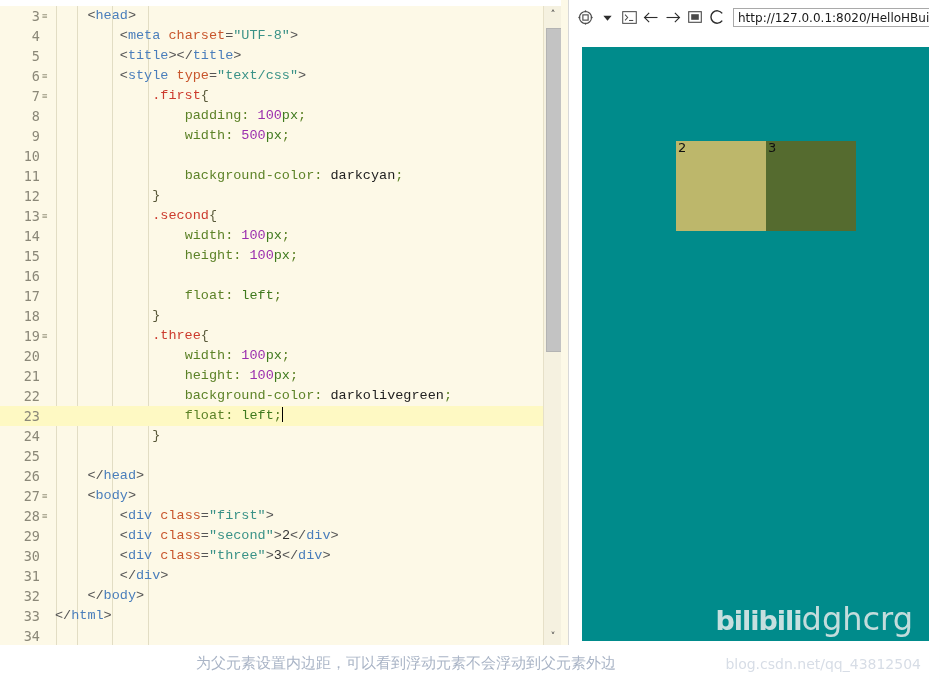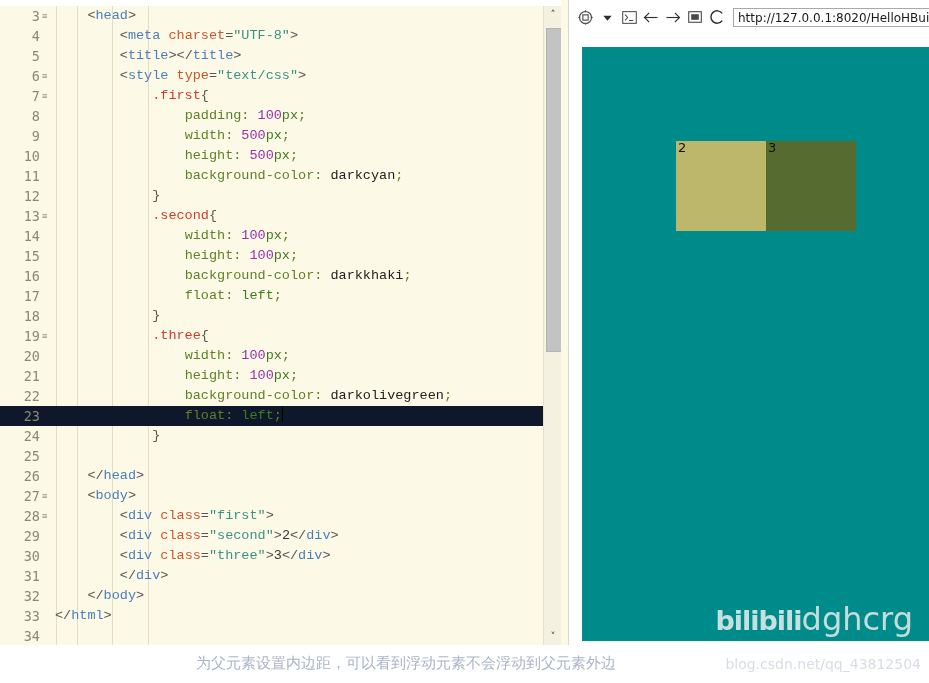--- a/index.html
+++ b/index.html
@@ -53,21 +53,21 @@
   }
   .code-line {
     position: relative;
     height: 20px;
     line-height: 20px;
     white-space: pre;
     font-family: "DejaVu Sans Mono", monospace;
     font-size: 13.5px;
   }
   .code-line.hl {
-    background: #0f172a;
+    background: #fef9c3;
   }
   .gutter-num {
     position: absolute;
     left: 0;
     width: 40px;
     text-align: right;
     color: #8b8878;
     font-family: "DejaVu Sans Mono", monospace;
     font-size: 13.5px;
   }
@@ -289,27 +289,27 @@
       <div class="indent-guide" style="left:112px;"></div>
       <div class="indent-guide" style="left:148px;"></div>
       <div id="code-lines">
           <div class="code-line"><span class="gutter-num">3</span><span class="fold-mark">≡</span><span class="code-text">    <span class="tk-punct">&lt;</span><span class="tk-tag">head</span><span class="tk-punct">&gt;</span></span></div>
           <div class="code-line"><span class="gutter-num">4</span><span class="code-text">        <span class="tk-punct">&lt;</span><span class="tk-tag">meta</span> <span class="tk-attr">charset</span><span class="tk-punct">=</span><span class="tk-str">"UTF-8"</span><span class="tk-punct">&gt;</span></span></div>
           <div class="code-line"><span class="gutter-num">5</span><span class="code-text">        <span class="tk-punct">&lt;</span><span class="tk-tag">title</span><span class="tk-punct">&gt;</span><span class="tk-txt"></span><span class="tk-punct">&lt;/</span><span class="tk-tag">title</span><span class="tk-punct">&gt;</span></span></div>
           <div class="code-line"><span class="gutter-num">6</span><span class="fold-mark">≡</span><span class="code-text">        <span class="tk-punct">&lt;</span><span class="tk-tag">style</span> <span class="tk-attr">type</span><span class="tk-punct">=</span><span class="tk-str">"text/css"</span><span class="tk-punct">&gt;</span></span></div>
           <div class="code-line"><span class="gutter-num">7</span><span class="fold-mark">≡</span><span class="code-text">            <span class="tk-sel">.first</span><span class="tk-brace">{</span></span></div>
           <div class="code-line"><span class="gutter-num">8</span><span class="code-text">                <span class="tk-prop">padding</span><span class="tk-prop">: </span><span class="tk-num">100</span><span class="tk-val">px</span><span class="tk-prop">;</span></span></div>
           <div class="code-line"><span class="gutter-num">9</span><span class="code-text">                <span class="tk-prop">width</span><span class="tk-prop">: </span><span class="tk-num">500</span><span class="tk-val">px</span><span class="tk-prop">;</span></span></div>
-          <div class="code-line"><span class="gutter-num">10</span><span class="code-text">                <span class="tk-prop">height</span><span class="tk-prop">: </span><span class="tk-num">500</span><span class="tk-val">px</span><span class="tk-prop">;</span></span></div>
+          <div class="code-line"><span class="gutter-num">10</span></div>
           <div class="code-line"><span class="gutter-num">11</span><span class="code-text">                <span class="tk-prop">background-color</span><span class="tk-prop">: </span><span class="tk-plain">darkcyan</span><span class="tk-prop">;</span></span></div>
           <div class="code-line"><span class="gutter-num">12</span><span class="code-text">            <span class="tk-brace">}</span></span></div>
           <div class="code-line"><span class="gutter-num">13</span><span class="fold-mark">≡</span><span class="code-text">            <span class="tk-sel">.second</span><span class="tk-brace">{</span></span></div>
           <div class="code-line"><span class="gutter-num">14</span><span class="code-text">                <span class="tk-prop">width</span><span class="tk-prop">: </span><span class="tk-num">100</span><span class="tk-val">px</span><span class="tk-prop">;</span></span></div>
           <div class="code-line"><span class="gutter-num">15</span><span class="code-text">                <span class="tk-prop">height</span><span class="tk-prop">: </span><span class="tk-num">100</span><span class="tk-val">px</span><span class="tk-prop">;</span></span></div>
-          <div class="code-line"><span class="gutter-num">16</span><span class="code-text">                <span class="tk-prop">background-color</span><span class="tk-prop">: </span><span class="tk-plain">darkkhaki</span><span class="tk-prop">;</span></span></div>
+          <div class="code-line"><span class="gutter-num">16</span></div>
           <div class="code-line"><span class="gutter-num">17</span><span class="code-text">                <span class="tk-prop">float</span><span class="tk-prop">: </span><span class="tk-val">left</span><span class="tk-prop">;</span></span></div>
           <div class="code-line"><span class="gutter-num">18</span><span class="code-text">            <span class="tk-brace">}</span></span></div>
           <div class="code-line"><span class="gutter-num">19</span><span class="fold-mark">≡</span><span class="code-text">            <span class="tk-sel">.three</span><span class="tk-brace">{</span></span></div>
           <div class="code-line"><span class="gutter-num">20</span><span class="code-text">                <span class="tk-prop">width</span><span class="tk-prop">: </span><span class="tk-num">100</span><span class="tk-val">px</span><span class="tk-prop">;</span></span></div>
           <div class="code-line"><span class="gutter-num">21</span><span class="code-text">                <span class="tk-prop">height</span><span class="tk-prop">: </span><span class="tk-num">100</span><span class="tk-val">px</span><span class="tk-prop">;</span></span></div>
           <div class="code-line"><span class="gutter-num">22</span><span class="code-text">                <span class="tk-prop">background-color</span><span class="tk-prop">: </span><span class="tk-plain">darkolivegreen</span><span class="tk-prop">;</span></span></div>
           <div class="code-line hl"><span class="gutter-num">23</span><span class="code-text">                <span class="tk-prop">float</span><span class="tk-prop">: </span><span class="tk-val">left</span><span class="tk-prop">;</span><span class="caret"></span></span></div>
           <div class="code-line"><span class="gutter-num">24</span><span class="code-text">            <span class="tk-brace">}</span></span></div>
           <div class="code-line"><span class="gutter-num">25</span></div>
           <div class="code-line"><span class="gutter-num">26</span><span class="code-text">    <span class="tk-punct">&lt;/</span><span class="tk-tag">head</span><span class="tk-punct">&gt;</span></span></div>

